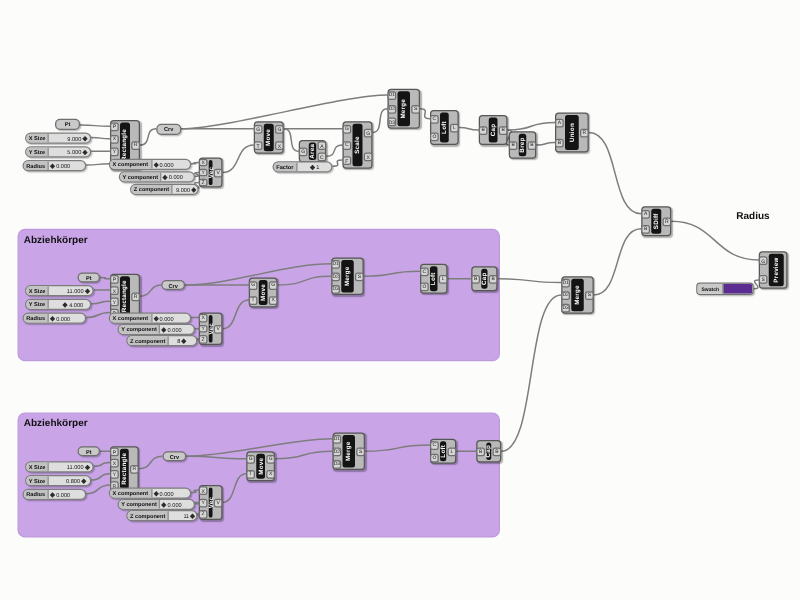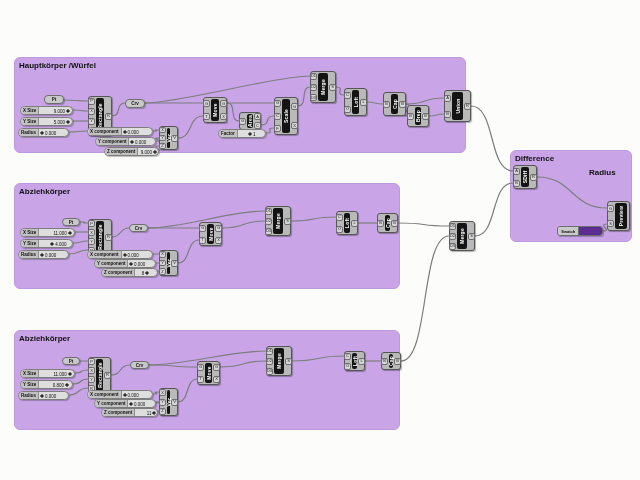--- a/index.html
+++ b/index.html
@@ -33,31 +33,25 @@
   .swatch{position:absolute;z-index:3;border:1px solid #6e6e6e;border-radius:3px;display:flex;
        box-shadow:1px 1px 1px rgba(0,0,0,.25);box-sizing:border-box;overflow:hidden;}
   .swlabel{background:#c9c9c9;font-size:4px;font-weight:bold;color:#111;display:flex;align-items:center;
        justify-content:center;flex:1;border-right:1px solid #6e6e6e;}
   .swcolor{flex:1.1;}
 </style>
 </head>
 <body>
 
 <div id="canvas">
-  <div class="group" style="left: 14px; top: 57px; width: 452px; height: 96px; background: rgb(201, 165, 232);">
-      <div class="group-title">Hauptkörper /Würfel</div>
-    </div>
     <div class="group" style="left: 14px; top: 183px; width: 386px; height: 106px; background: rgb(201, 165, 232);">
       <div class="group-title">Abziehkörper</div>
     </div>
     <div class="group" style="left: 14px; top: 330px; width: 386px; height: 100px; background: rgb(201, 165, 232);">
       <div class="group-title">Abziehkörper</div>
-    </div>
-    <div class="group" style="left: 510px; top: 150px; width: 122px; height: 92px; background: rgb(201, 165, 232);">
-      <div class="group-title">Difference</div>
     </div>
     <svg id="wires" width="640" height="480">
       <path d="M64,100 C78.4,100 73.6,101 88,101"></path>
       <path d="M73,110 C83,110 78,111 88,111"></path>
       <path d="M73,121 C83,121 78,121 88,121"></path>
       <path d="M69,132 C80.4,132 76.6,131 88,131"></path>
       <path d="M112,116 C122,116 115,103 125,103"></path>
       <path d="M145,103 C179.8,103 168.2,103 203,103"></path>
       <path d="M145,103 C181,103 274,76 310,76"></path>
       <path d="M153,131 C163,131 149,130 159,130"></path>

